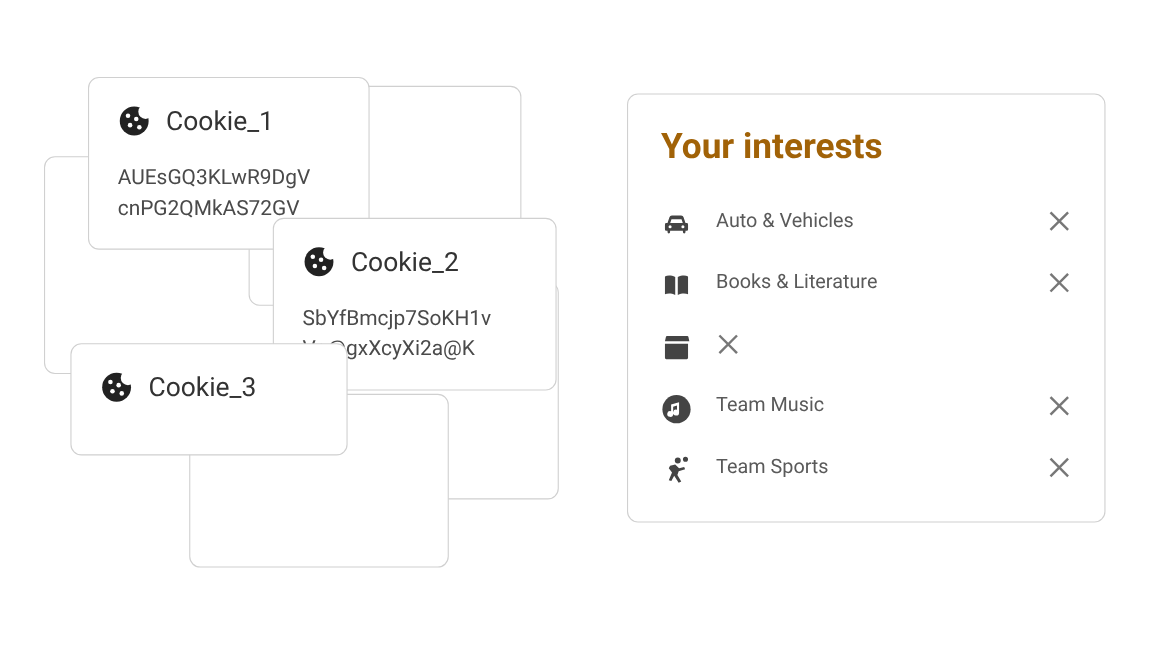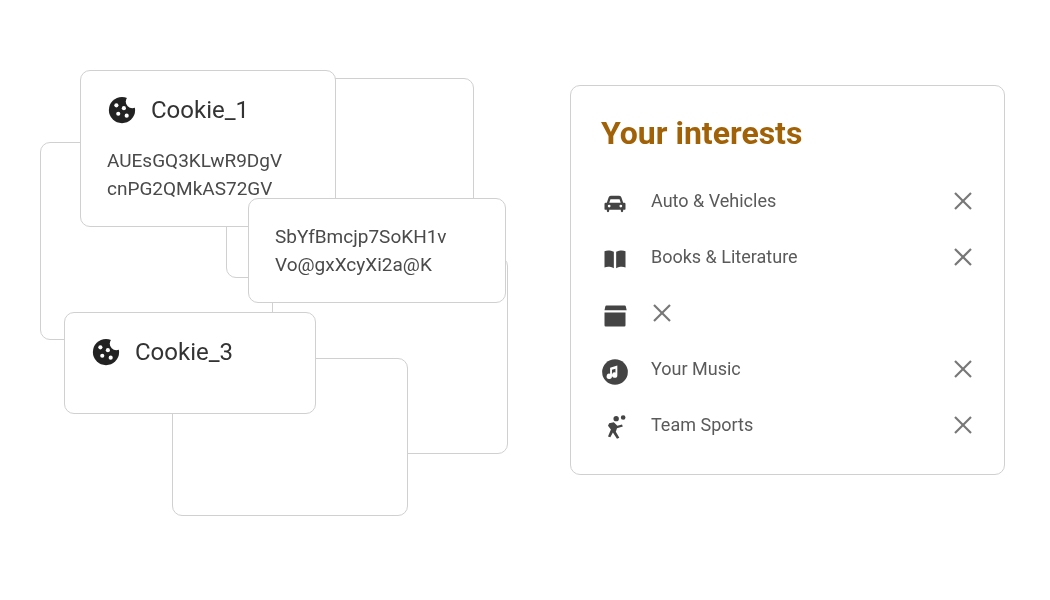--- a/index.html
+++ b/index.html
@@ -130,20 +130,26 @@
       <svg class="cookie-ico" viewBox="0 0 32 32">
           <use href="#cookie-glyph"></use>
         </svg>
       <span class="title">Cookie_1</span>
     </div>
     <div class="payload">AUEsGQ3KLwR9DgV
 cnPG2QMkAS72GV</div>
   </div>
 
   <div class="card" style="left:208px; top:128px; width:258px;">
+    <div class="hdr">
+      <svg class="cookie-ico" viewBox="0 0 32 32">
+          <use href="#cookie-glyph"></use>
+        </svg>
+      <span class="title">Cookie_2</span>
+    </div>
     <div class="payload">SbYfBmcjp7SoKH1v
 Vo@gxXcyXi2a@K</div>
   </div>
 
   <div class="card" style="left:24px; top:242px; width:252px;">
     <div class="hdr">
       <svg class="cookie-ico" viewBox="0 0 32 32">
           <use href="#cookie-glyph"></use>
         </svg>
       <span class="title">Cookie_3</span>
@@ -196,21 +202,21 @@
     </span>
   </div>
 
   <div class="int-row">
     <span class="int-icon">
       <svg viewBox="0 0 24 24">
           <circle cx="12" cy="12" r="11" fill="#444"></circle>
           <path d="M14 6.5v8.2a2.3 2.3 0 1 1-1.6-2.2V9.2l-3 .8v5.7a2.3 2.3 0 1 1-1.6-2.2V8.4l6.2-1.9z" fill="#fff"></path>
         </svg>
     </span>
-    <span class="int-label">Your Music</span>
+    <span class="int-label">Team Music</span>
     <span class="close">
       <svg viewBox="0 0 22 22">
           <use href="#close-x"></use>
         </svg>
     </span>
   </div>
 
   <div class="int-row">
     <span class="int-icon">
       <svg viewBox="0 0 24 24">

